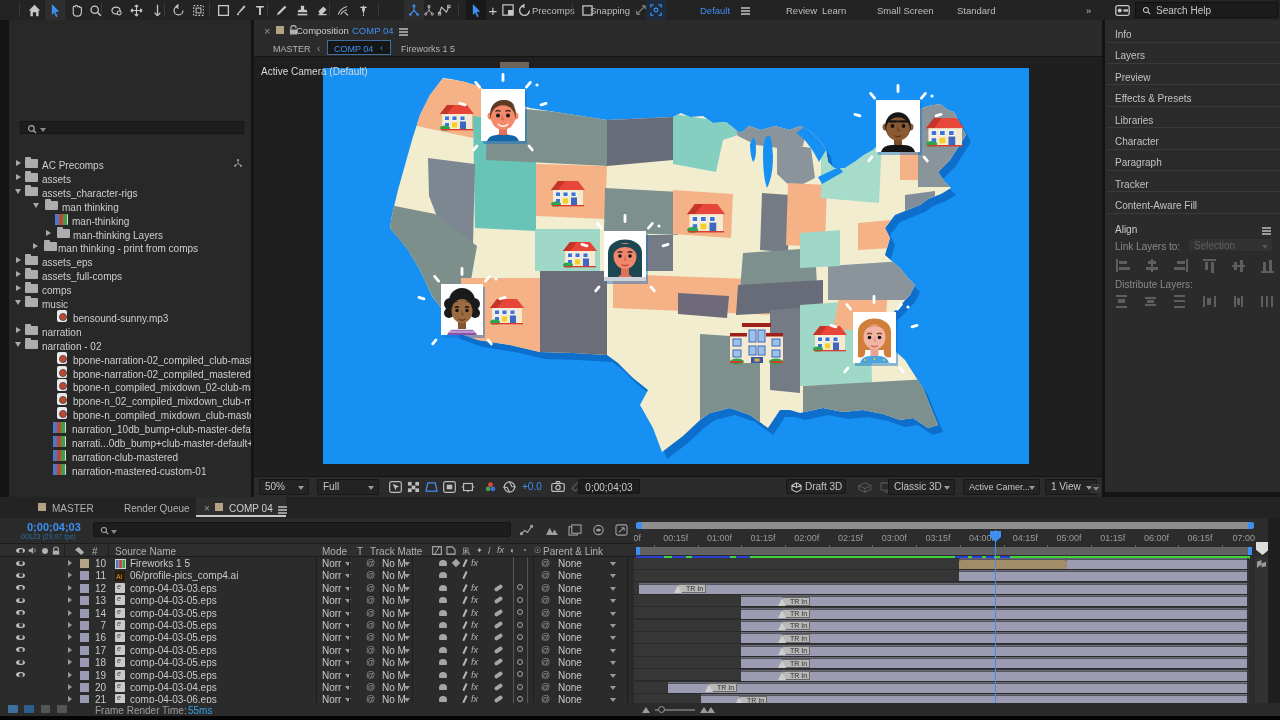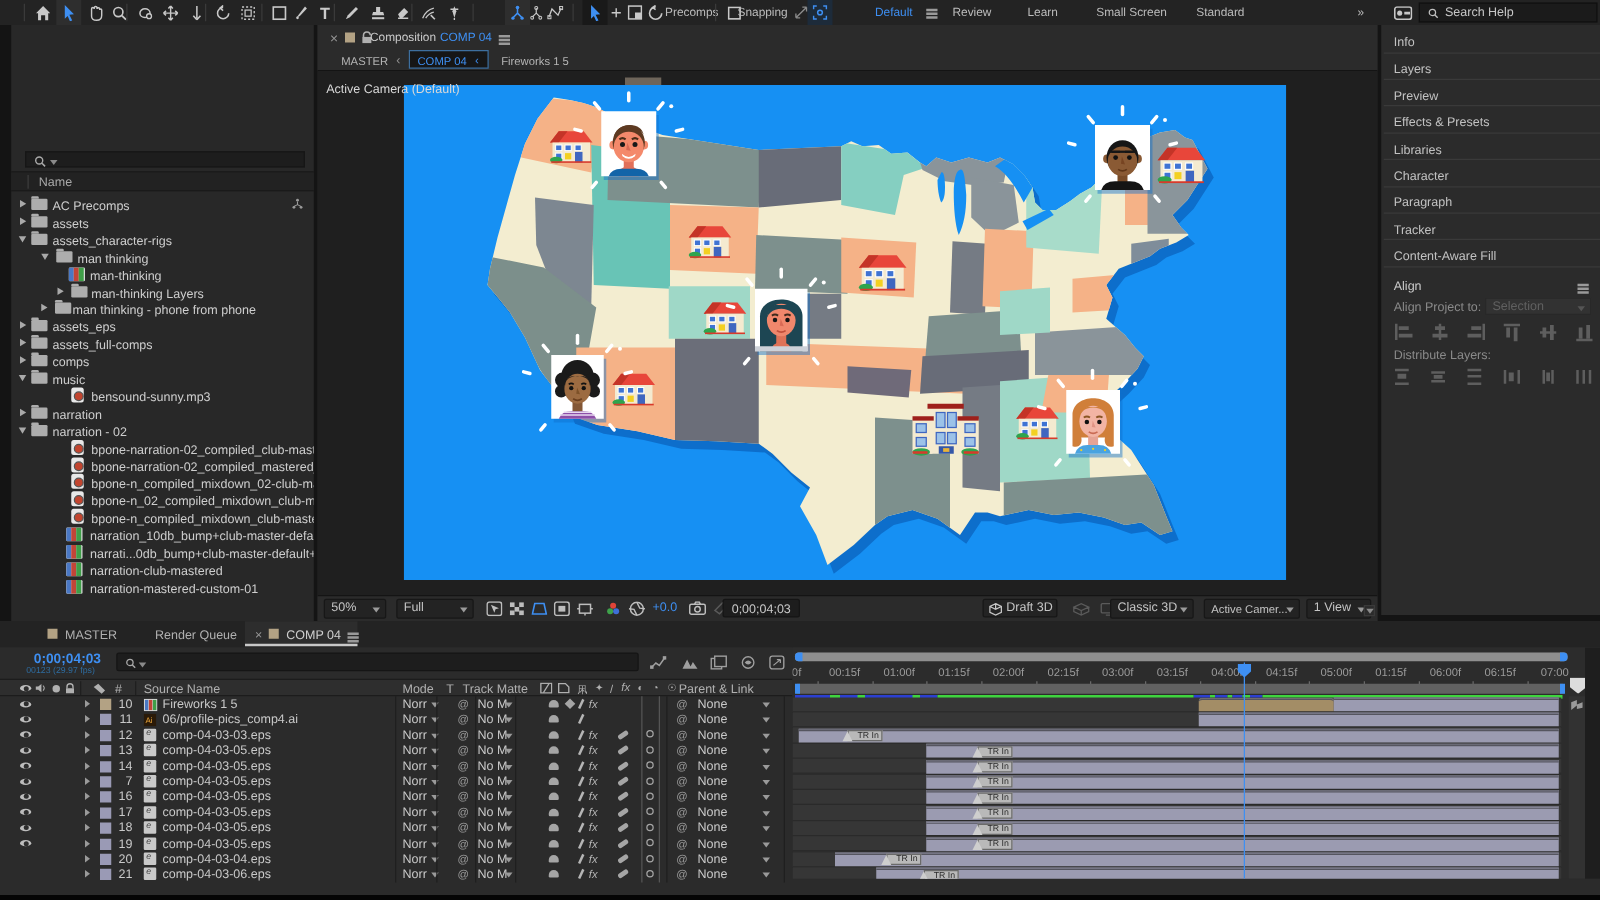--- a/index.html
+++ b/index.html
@@ -250,21 +250,21 @@
     <div class="ticon" style="left:646px;background:#1d2b3a">
         <svg width="12" height="12" viewBox="0 0 14 14">
           <g stroke="#3e8ff2" stroke-width="1.4" fill="none">
             <path d="M1 4 V1 H4 M10 1 H13 V4 M13 10 V13 H10 M4 13 H1 V10"></path>
             <circle cx="7" cy="7" r="2.2"></circle>
           </g>
         </svg>
       </div>
     <div class="wstxt" style="left:700px;color:#3e8ff2">Default</div>
     <div class="ham" style="left:741px;top:7px"></div>
-    <div class="wstxt" style="left:762px">Review</div>
+    <div class="wstxt" style="left:786px">Review</div>
     <div class="wstxt" style="left:822px">Learn</div>
     <div class="wstxt" style="left:877px">Small Screen</div>
     <div class="wstxt" style="left:957px">Standard</div>
     <div class="wstxt" style="left:1086px;color:#bdbdbd">»</div>
     <div class="ticon" style="left:1112px">
         <svg width="15" height="11" viewBox="0 0 16 12">
           <rect x="0.7" y="0.7" width="14.6" height="10.6" rx="2" fill="none" stroke="#c8c8c8" stroke-width="1.4"></rect>
           <circle cx="5" cy="6" r="2.2" fill="#c8c8c8"></circle>
           <rect x="9" y="4.8" width="5" height="2.4" fill="#c8c8c8"></rect>
         </svg>
@@ -275,24 +275,20 @@
         </svg>Search Help</div>
   </div>
   <div id="leftpanel" class="panel">
     <div id="lp-search">
         <svg style="position:absolute;left:6px;top:2px" width="10" height="10" viewBox="0 0 16 16">
           <circle cx="7" cy="7" r="4.5" fill="none" stroke="#aaaaaa" stroke-width="1.8"></circle>
           <path d="M10.5 10.5 L14.5 14.5" stroke="#aaaaaa" stroke-width="2"></path>
         </svg>
         <i class="dtri" style="left:19px;top:6px;border-top-color:#8a8a8a"></i>
       </div>
-    <div id="lp-namerow">
-        <span style="position:absolute;left:22px;top:3px;color:#a8a8a8">Name</span>
-        <span style="position:absolute;left:13px;top:2px;width:1px;height:11px;background:#3c3c3c"></span>
-    </div>
     <div id="lp-tree">
       <div class="trow" style="top:136px">
           <i class="tri-r" style="left:7px"></i>
           <i class="folder" style="left:16px;top:3px"></i>
           <span class="tname" style="left:33px">AC Precomps</span>
           <svg style="position:absolute;left:224px;top:2px" width="10" height="10" viewBox="0 0 14 14">
             <circle cx="7" cy="3" r="1.6" fill="#9a9a9a"></circle>
             <circle cx="3" cy="11" r="1.6" fill="#9a9a9a"></circle>
             <circle cx="11" cy="11" r="1.6" fill="#9a9a9a"></circle>
             <path d="M7 4.5 V8 M7 8 L3 10 M7 8 L11 10" stroke="#9a9a9a" stroke-width="1.2" fill="none"></path>
@@ -322,21 +318,21 @@
           <span class="tname" style="left:63px">man-thinking</span>
         </div>
       <div class="trow" style="top:205.5px">
           <i class="tri-r" style="left:37px"></i>
           <i class="folder" style="left:48px;top:3px"></i>
           <span class="tname" style="left:64px">man-thinking Layers</span>
         </div>
       <div class="trow" style="top:219.4px">
           <i class="tri-r" style="left:24px"></i>
           <i class="folder" style="left:35px;top:3px"></i>
-          <span class="tname" style="left:49px">man thinking - phone from phone</span>
+          <span class="tname" style="left:49px">man thinking - print from comps</span>
         </div>
       <div class="trow" style="top:233.3px">
           <i class="tri-r" style="left:7px"></i>
           <i class="folder" style="left:16px;top:3px"></i>
           <span class="tname" style="left:33px">assets_eps</span>
         </div>
       <div class="trow" style="top:247.2px">
           <i class="tri-r" style="left:7px"></i>
           <i class="folder" style="left:16px;top:3px"></i>
           <span class="tname" style="left:33px">assets_full-comps</span>
@@ -737,21 +733,21 @@
     <span class="rp-item" style="top:116px">Character</span>
       <div class="rp-sep" style="top:128.5px"></div>
     <span class="rp-item" style="top:137.4px">Paragraph</span>
       <div class="rp-sep" style="top:149.9px"></div>
     <span class="rp-item" style="top:158.8px">Tracker</span>
       <div class="rp-sep" style="top:171.3px"></div>
     <span class="rp-item" style="top:180.2px">Content-Aware Fill</span>
       <div class="rp-sep" style="top:192.7px"></div>
     <span class="rp-item" style="top:204px;color:#cccccc">Align</span>
     <div class="ham" style="left:157px;top:207px"></div>
-    <span class="rp-item" style="top:221px;color:#8a8a8a">Align Project to:</span>
+    <span class="rp-item" style="top:221px;color:#8a8a8a">Link Layers to:</span>
     <div style="position:absolute;left:83px;top:218px;width:85px;height:14px;background:#323232;border:1px solid #282828;color:#606060;line-height:13px;padding-left:5px">Selection<i class="dtri" style="right:4px;top:6px;border-top-color:#555"></i></div>
     <div class="alico" style="left:11px;top:239px">
         <i style="left:0;top:0;width:2px;height:13px"></i>
         <i style="left:3px;top:2px;width:8px;height:3px"></i>
         <i style="left:3px;top:8px;width:11px;height:3px"></i>
       </div>
     <div class="alico" style="left:40px;top:239px">
         <i style="left:6px;top:0;width:2px;height:13px"></i>
         <i style="left:3px;top:2px;width:8px;height:3px"></i>
         <i style="left:1px;top:8px;width:12px;height:3px"></i>
@@ -1145,20 +1141,33 @@
           <i class="dtri" style="left:610px;top:5px"></i>
         </div>
       <div class="vdiv" style="left:316px"></div>
       <div class="vdiv" style="left:349px"></div>
       <div class="vdiv" style="left:380px"></div>
       <div class="vdiv" style="left:412px"></div>
       <div class="vdiv" style="left:513px;background:#555"></div>
       <div class="vdiv" style="left:527px;background:#555"></div>
       <div class="vdiv" style="left:533px"></div>
       <div class="vdiv" style="left:627px"></div>
+    </div>
+    <div id="tl-status">
+      <span style="position:absolute;left:8px;top:2px;width:10px;height:8px;background:#3e6f9e;border-radius:1px"></span>
+      <span style="position:absolute;left:24px;top:2px;width:10px;height:8px;background:#2e5e8e;border-radius:1px"></span>
+      <span style="position:absolute;left:41px;top:2px;width:9px;height:8px;background:#555;border-radius:1px"></span>
+      <span style="position:absolute;left:57px;top:2px;width:10px;height:8px;background:#555;border-radius:1px"></span>
+      <span style="position:absolute;left:95px;top:2px">Frame Render Time:</span>
+      <span style="position:absolute;left:188px;top:2px;color:#35a0e8">55ms</span>
+      <span style="position:absolute;left:642px;top:4px;width:0;height:0;border-left:4px solid transparent;border-right:4px solid transparent;border-bottom:6px solid #9a9a9a"></span>
+      <span style="position:absolute;left:655px;top:6px;width:40px;height:1.5px;background:#6a6a6a"></span>
+      <span style="position:absolute;left:658px;top:3px;width:7px;height:7px;border-radius:50%;background:#2b2b2b;border:1.5px solid #9a9a9a"></span>
+      <span style="position:absolute;left:700px;top:4px;width:0;height:0;border-left:4px solid transparent;border-right:4px solid transparent;border-bottom:6px solid #9a9a9a"></span>
+      <span style="position:absolute;left:707px;top:4px;width:0;height:0;border-left:4px solid transparent;border-right:4px solid transparent;border-bottom:6px solid #9a9a9a"></span>
     </div>
     <div id="tl-right" style="overflow:hidden">
       <div style="position:absolute;left:2px;top:4px;width:618px;height:7px;background:#8f8f8f;border-radius:3px"></div>
       <div style="position:absolute;left:2px;top:4px;width:6px;height:7px;background:#3e8ff2;border-radius:3px 0 0 3px"></div>
       <div style="position:absolute;left:614px;top:4px;width:6px;height:7px;background:#3e8ff2;border-radius:0 3px 3px 0"></div>
       <span class="rlab" style="left:-2px">):00f</span>
         <span class="rlab" style="left:41.7px">00:15f</span>
         <span class="rlab" style="left:85.4px">01:00f</span>
         <span class="rlab" style="left:129.1px">01:15f</span>
         <span class="rlab" style="left:172.8px">02:00f</span>

